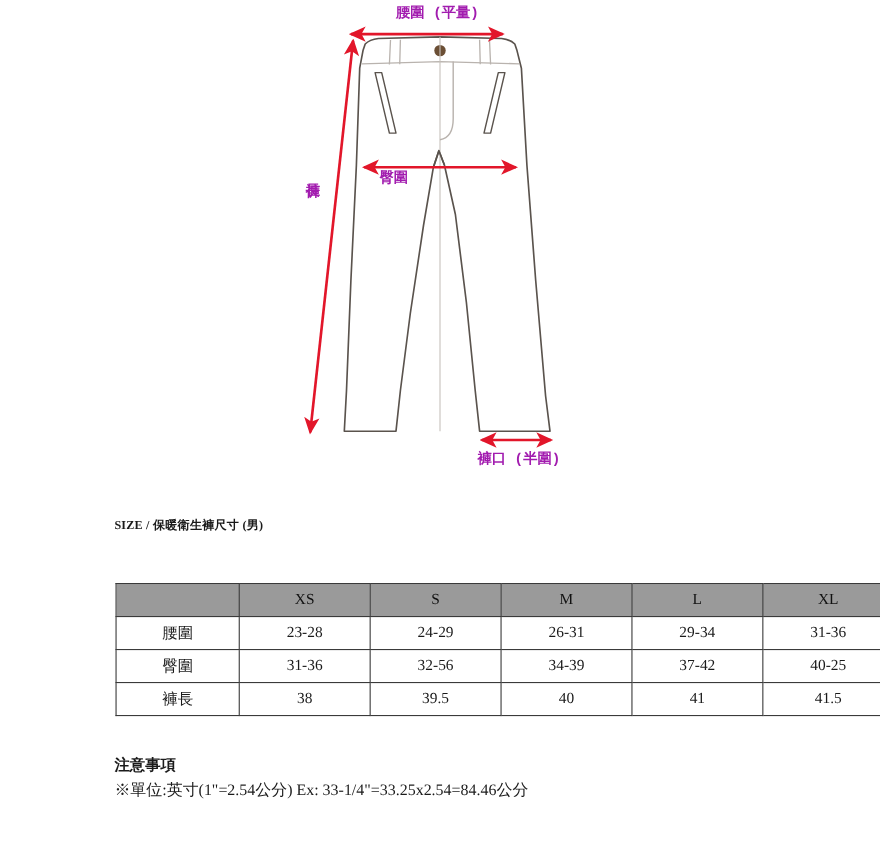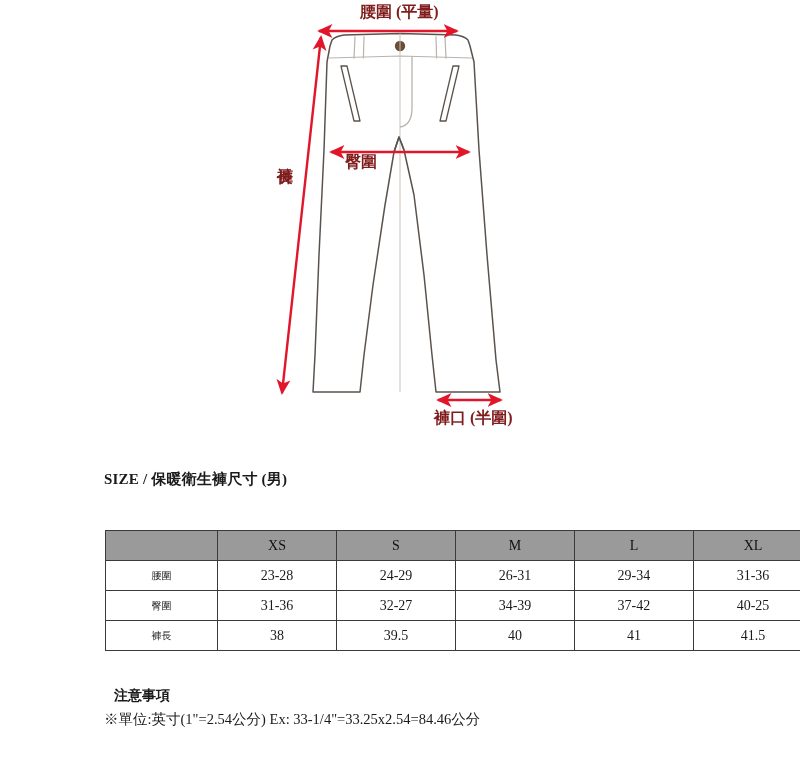--- a/index.html
+++ b/index.html
@@ -23,24 +23,24 @@
     left: 0;
     top: 0;
     width: 800px;
     height: 450px;
   }
   #diagram svg {
     display: block;
   }
   .meas-label {
     position: absolute;
-    font-family: Liberation Serif, serif;
+    font-family: Liberation Mono, monospace;
     font-weight: bold;
-    font-size: 16px;
-    color: #7f1d1d;
+    font-size: 13px;
+    color: #a21caf;
     white-space: nowrap;
     letter-spacing: 0px;
   }
   #label-waist { left: 360px; top: 2px; }
   #label-hip   { left: 345px; top: 152px; }
   #label-hem   { left: 434px; top: 408px; }
   #label-length {
     left: 277px;
     top: 155px;
     writing-mode: vertical-rl;
@@ -49,21 +49,21 @@
     letter-spacing: 1px;
   }
 
   
   #size-title {
     position: absolute;
     left: 104px;
     top: 470px;
     font-family: "Liberation Serif", "DejaVu Serif", serif;
     font-weight: bold;
-    font-size: 15px;
+    font-size: 11px;
     letter-spacing: 0.2px;
   }
 
   #size-table {
     position: absolute;
     left: 105px;
     top: 530px;
     width: 708px;
     border-collapse: collapse;
     table-layout: fixed;
@@ -79,38 +79,37 @@
     background: #ffffff;
     padding: 0;
   }
   #size-table thead th {
     background: #9a9a9a;
     color: #111111;
     height: 29px;
   }
   #size-table tbody th {
     font-family: "Liberation Sans", "DejaVu Sans", sans-serif;
-    font-size: 10px;
+    font-size: 14px;
   }
   .col-head { width: 96px; }
   .col-size { width: 102px; }
 
   
   #notes {
     position: absolute;
     left: 104px;
     top: 687px;
     width: 660px;
   }
   #notes-title {
     font-family: "Liberation Sans", "DejaVu Sans", sans-serif;
     font-weight: bold;
     font-size: 14px;
     margin-bottom: 3px;
-    margin-left: 10px;
   }
   .note-line {
     font-family: "Liberation Serif", "DejaVu Serif", serif;
     font-size: 14.5px;
     line-height: 23px;
     white-space: nowrap;
   }
 </style>
 </head>
 <body>
@@ -218,21 +217,21 @@
         <th>腰圍</th>
         <td>23-28</td>
         <td>24-29</td>
         <td>26-31</td>
         <td>29-34</td>
         <td>31-36</td>
       </tr>
       <tr>
         <th>臀圍</th>
         <td>31-36</td>
-        <td>32-27</td>
+        <td>32-56</td>
         <td>34-39</td>
         <td>37-42</td>
         <td>40-25</td>
       </tr>
       <tr>
         <th>褲長</th>
         <td>38</td>
         <td>39.5</td>
         <td>40</td>
         <td>41</td>

